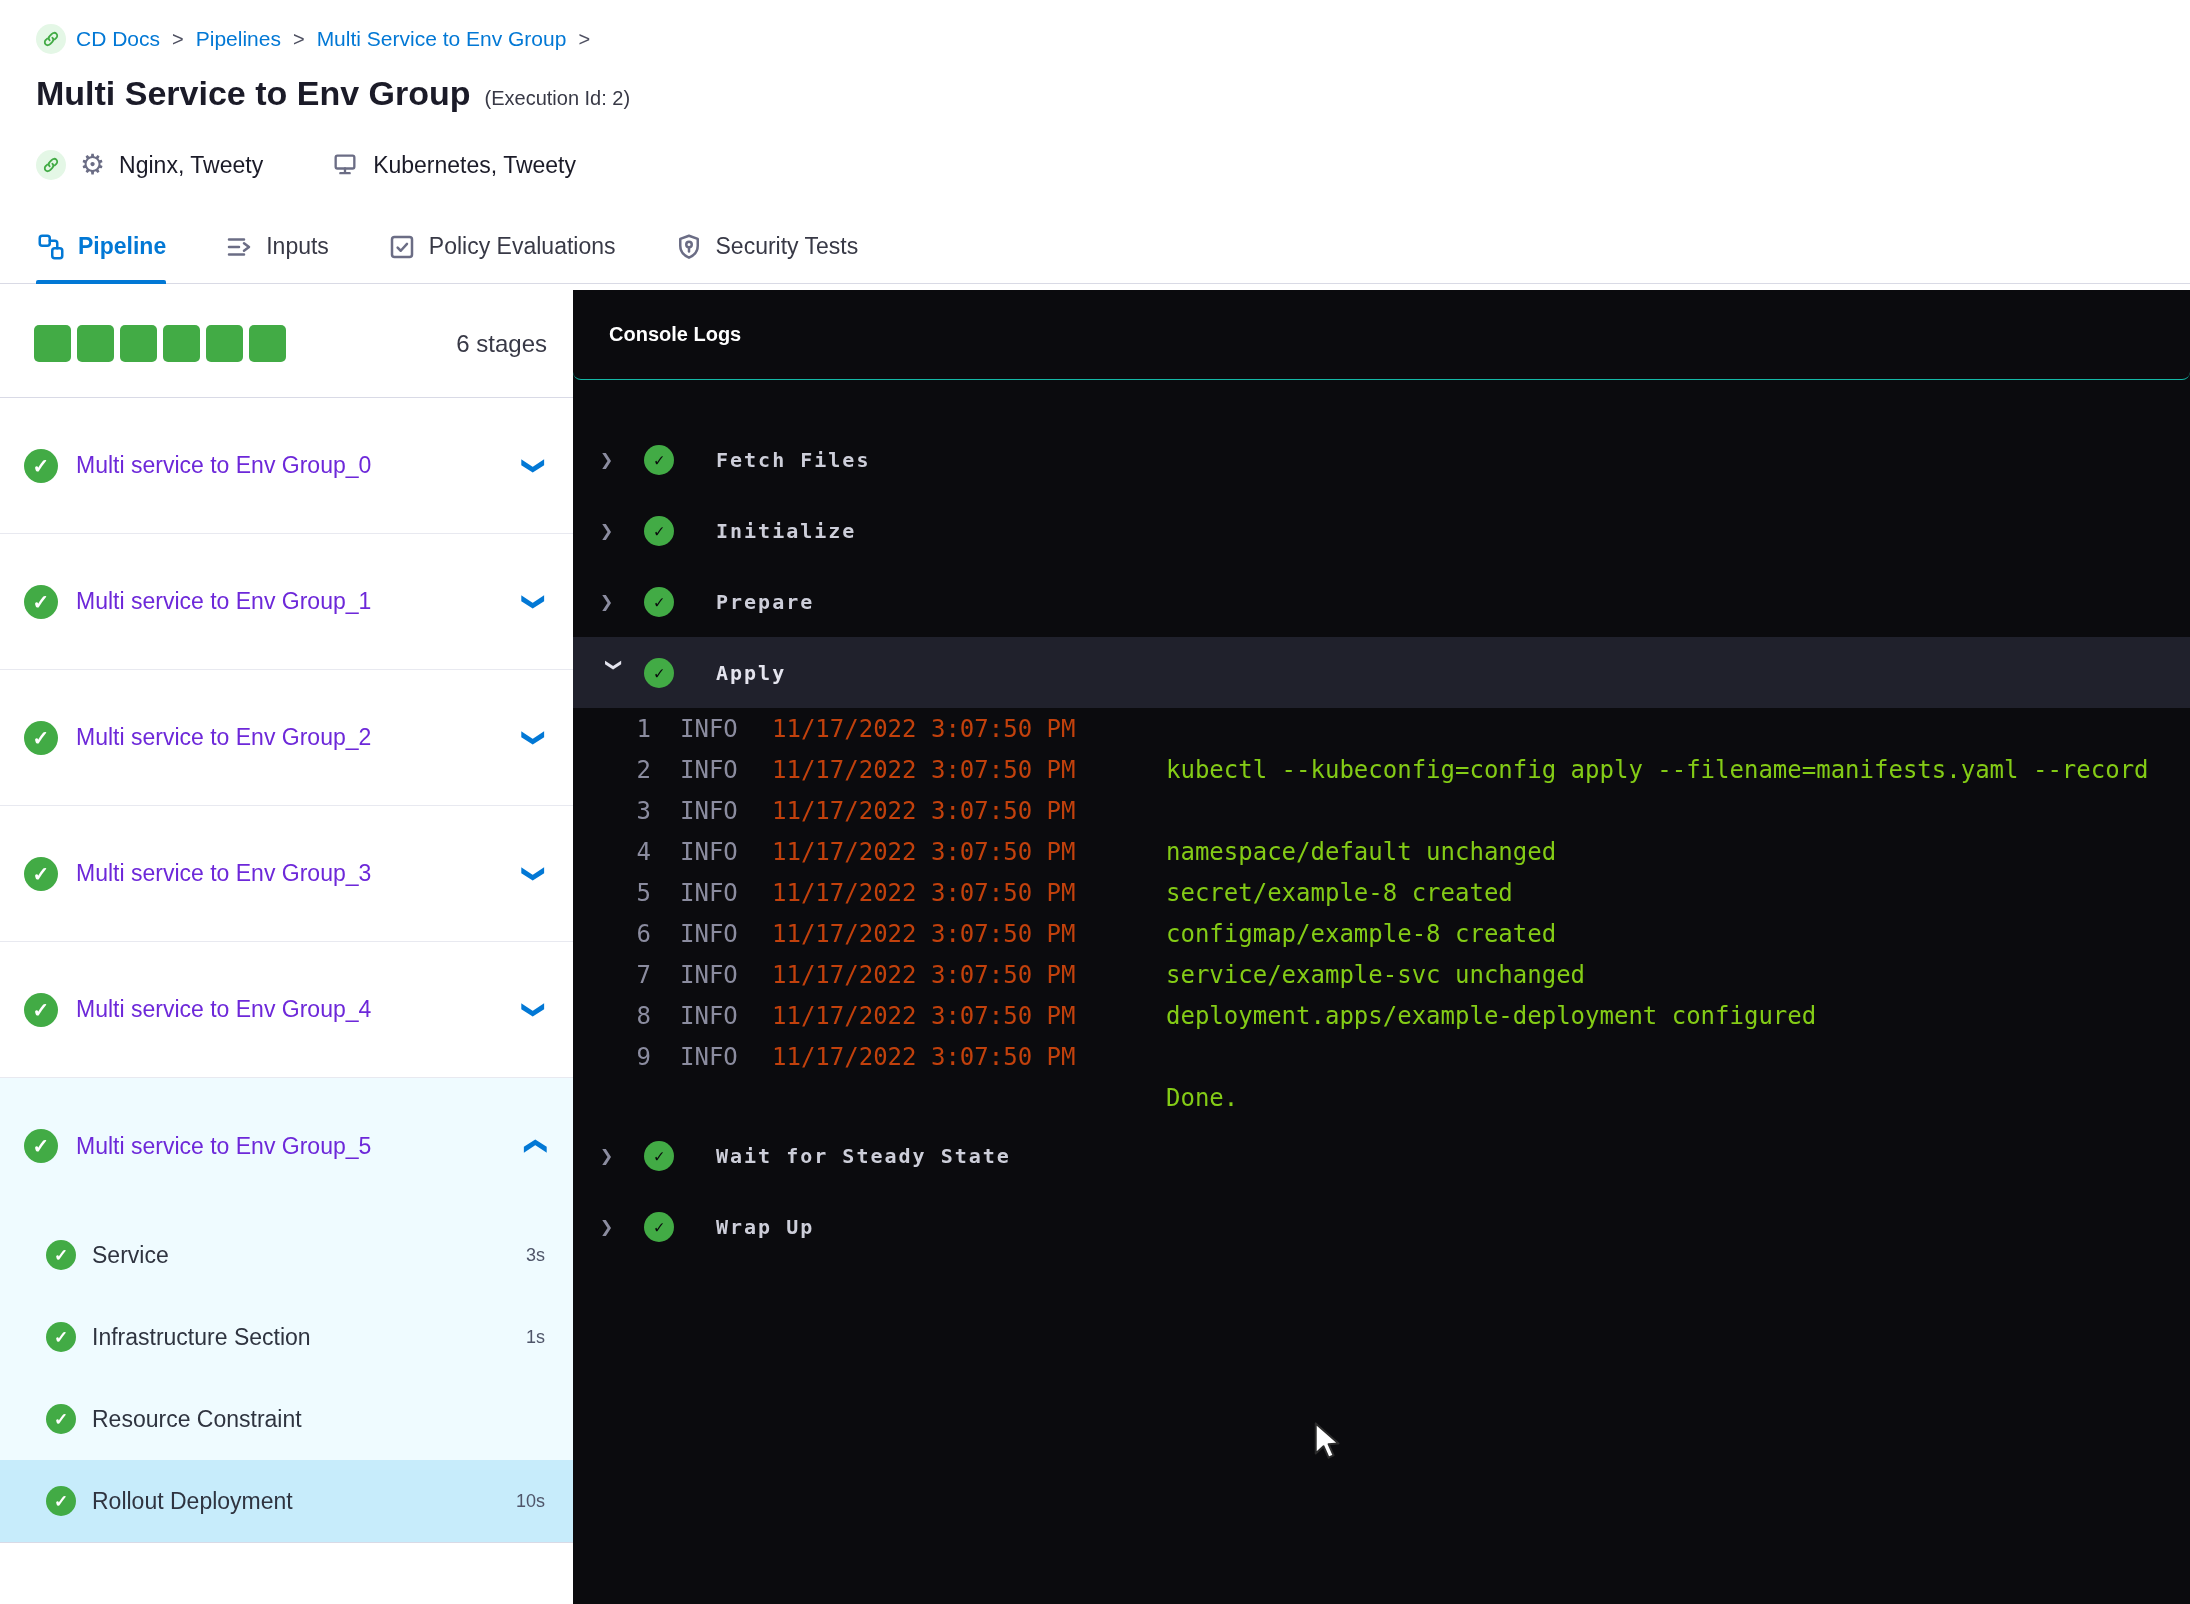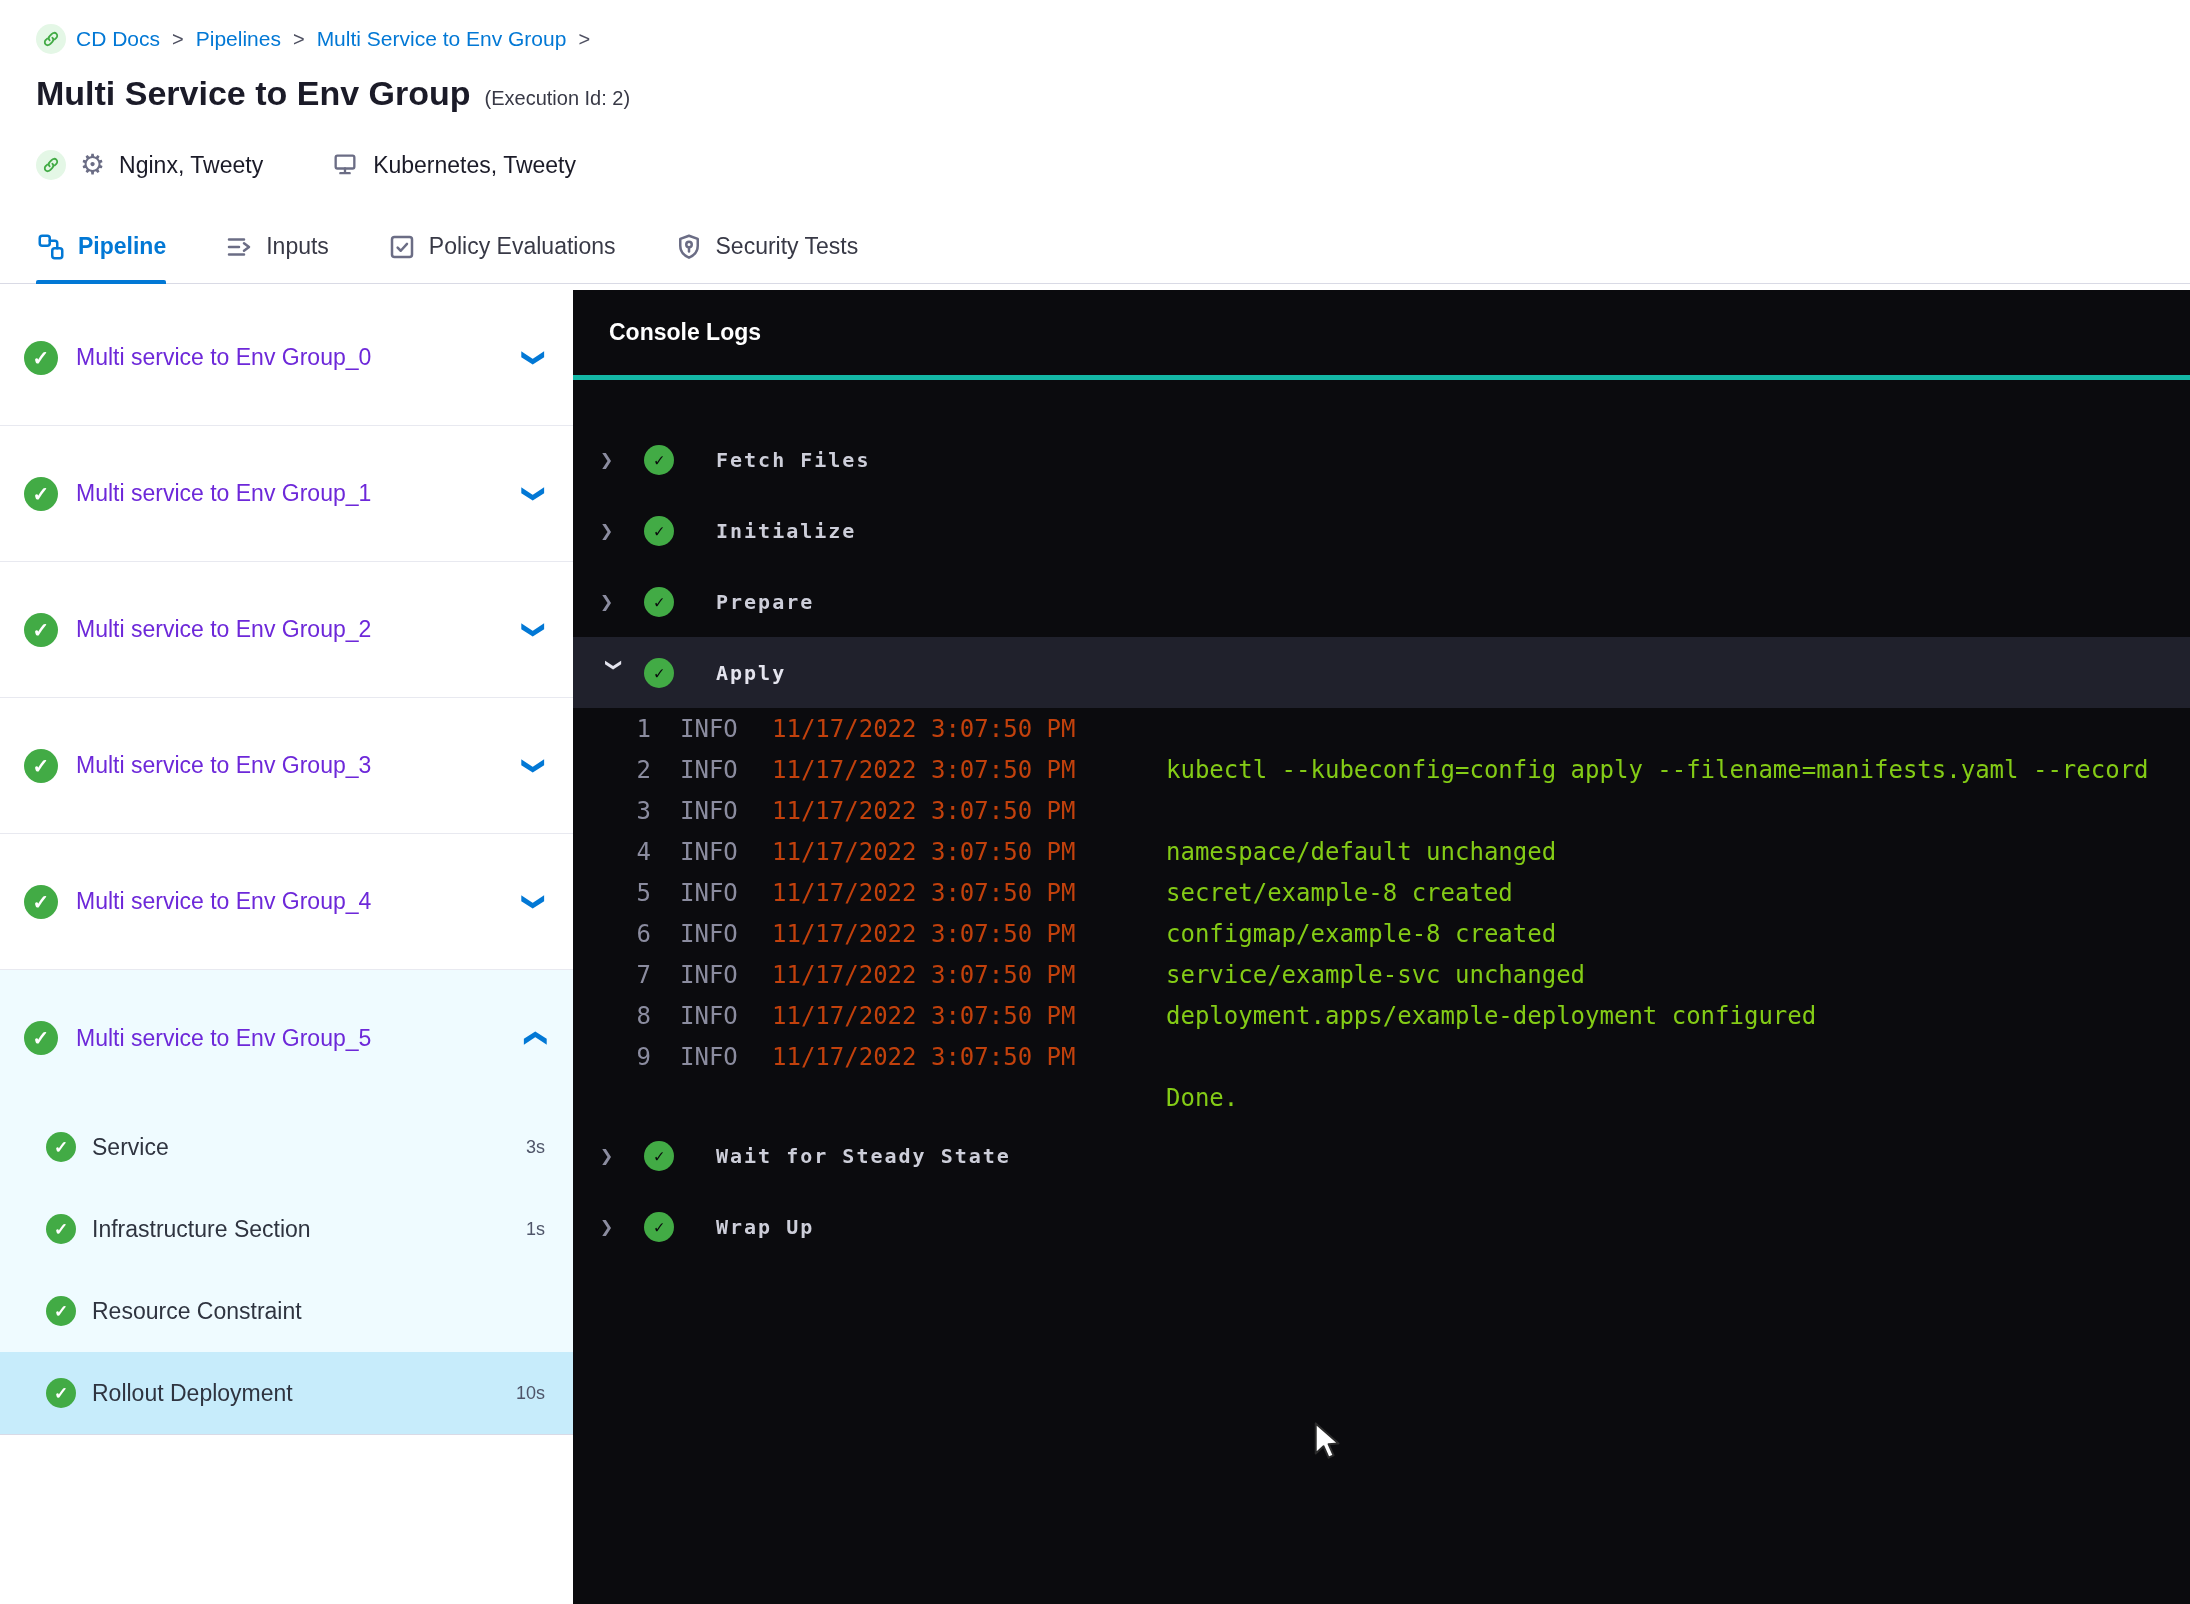--- a/index.html
+++ b/index.html
@@ -92,23 +92,23 @@
   .sidebar-divider { border-top: 1px solid #d9dae6; }
   .sidebar-filler { flex: 1; background: #fff; }
 
   
   .console {
     flex: 1; background: #0b0b0e; color: #c6c7d4; position: relative; min-width: 0;
     font-family: "DejaVu Sans Mono", monospace; overflow: hidden;
   }
   .console-header {
     height: 90px; display: flex; align-items: center; padding-left: 36px;
-    border-bottom: 5px solid #14b8a6;
+    border-bottom: 1px solid #14b8a6;
     font-family: "Liberation Sans", sans-serif;
-    font-size: 23px; font-weight: 700; color: #ffffff;
+    font-size: 20px; font-weight: 700; color: #ffffff; border-radius: 8px;
   }
   .console-steps { padding-top: 44px; }
   .cstep {
     height: 71px; display: flex; align-items: center; padding-left: 27px; cursor: pointer;
   }
   .cchev { width: 44px; color: #8b8c9f; font-size: 22px; flex: 0 0 auto; }
   .cchev.down { transform-origin: 14px 50%; transform: rotate(90deg); color: #e4e4ee; }
   .ccheck {
     width: 30px; height: 30px; border-radius: 50%; background: #42ab45; color: #0b0b0e;
     display: inline-flex; align-items: center; justify-content: center;
@@ -210,20 +210,31 @@
       </svg>
     </span>
     <span class="tab-label">Security Tests</span>
   </div>
 </div>
 
 <div class="main">
 
   <aside class="sidebar">
 
+    <div class="summary">
+      <div class="squares">
+        <span class="square"></span>
+        <span class="square"></span>
+        <span class="square"></span>
+        <span class="square"></span>
+        <span class="square"></span>
+        <span class="square"></span>
+      </div>
+      <span class="stages-count">6 stages</span>
+    </div>
 
     <div class="stage-row">
       <span class="check">✓</span>
       <span class="stage-name">Multi service to Env Group_0</span>
       <span class="chev">❯</span>
     </div>
     <div class="stage-row">
       <span class="check">✓</span>
       <span class="stage-name">Multi service to Env Group_1</span>
       <span class="chev">❯</span>

